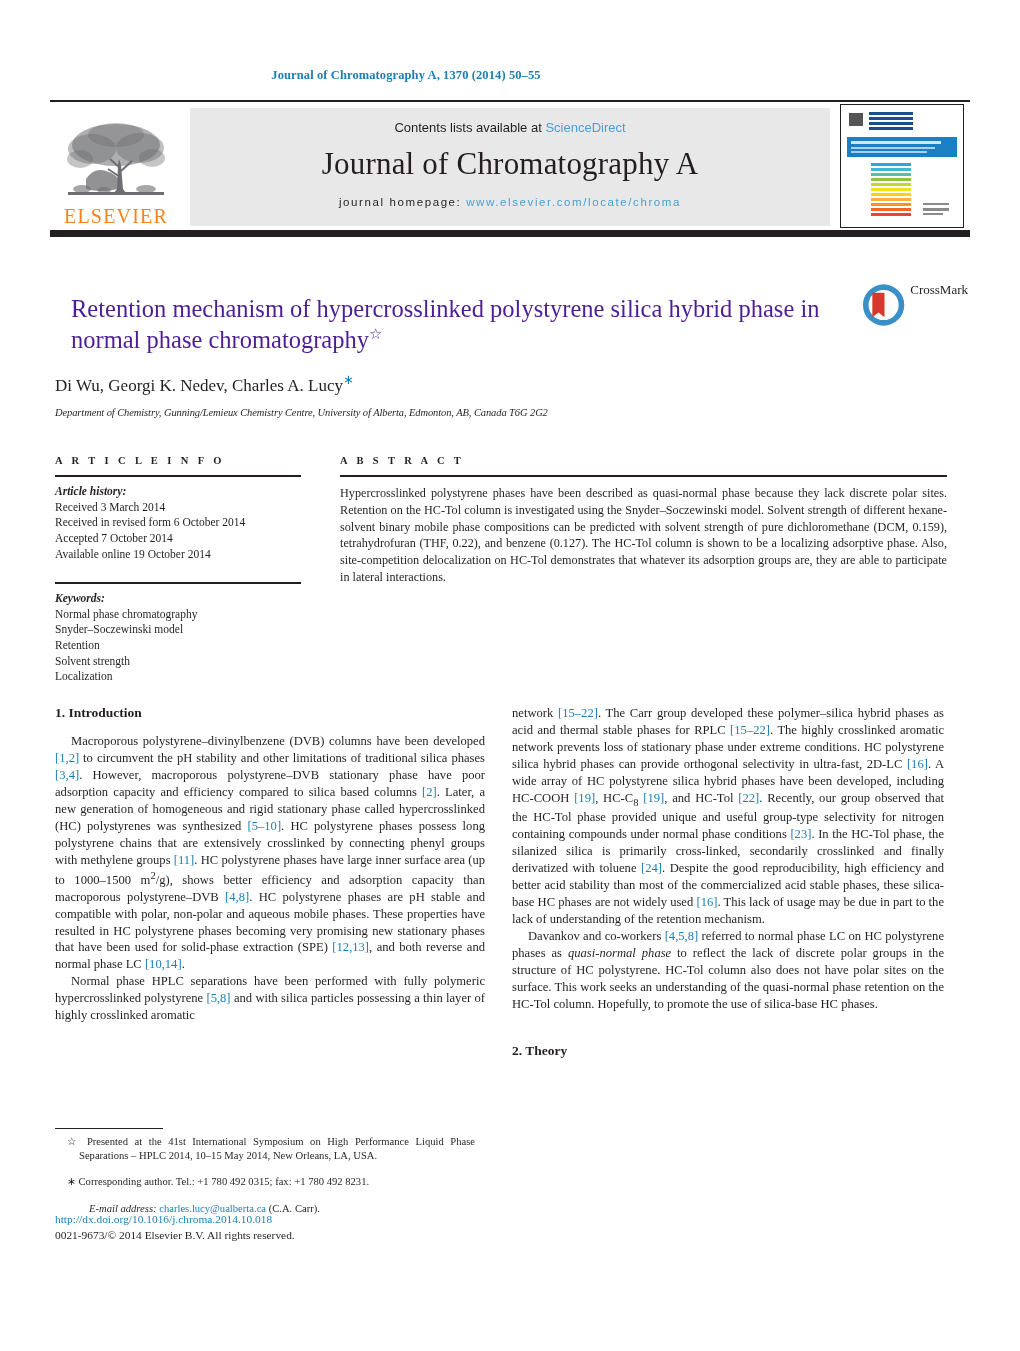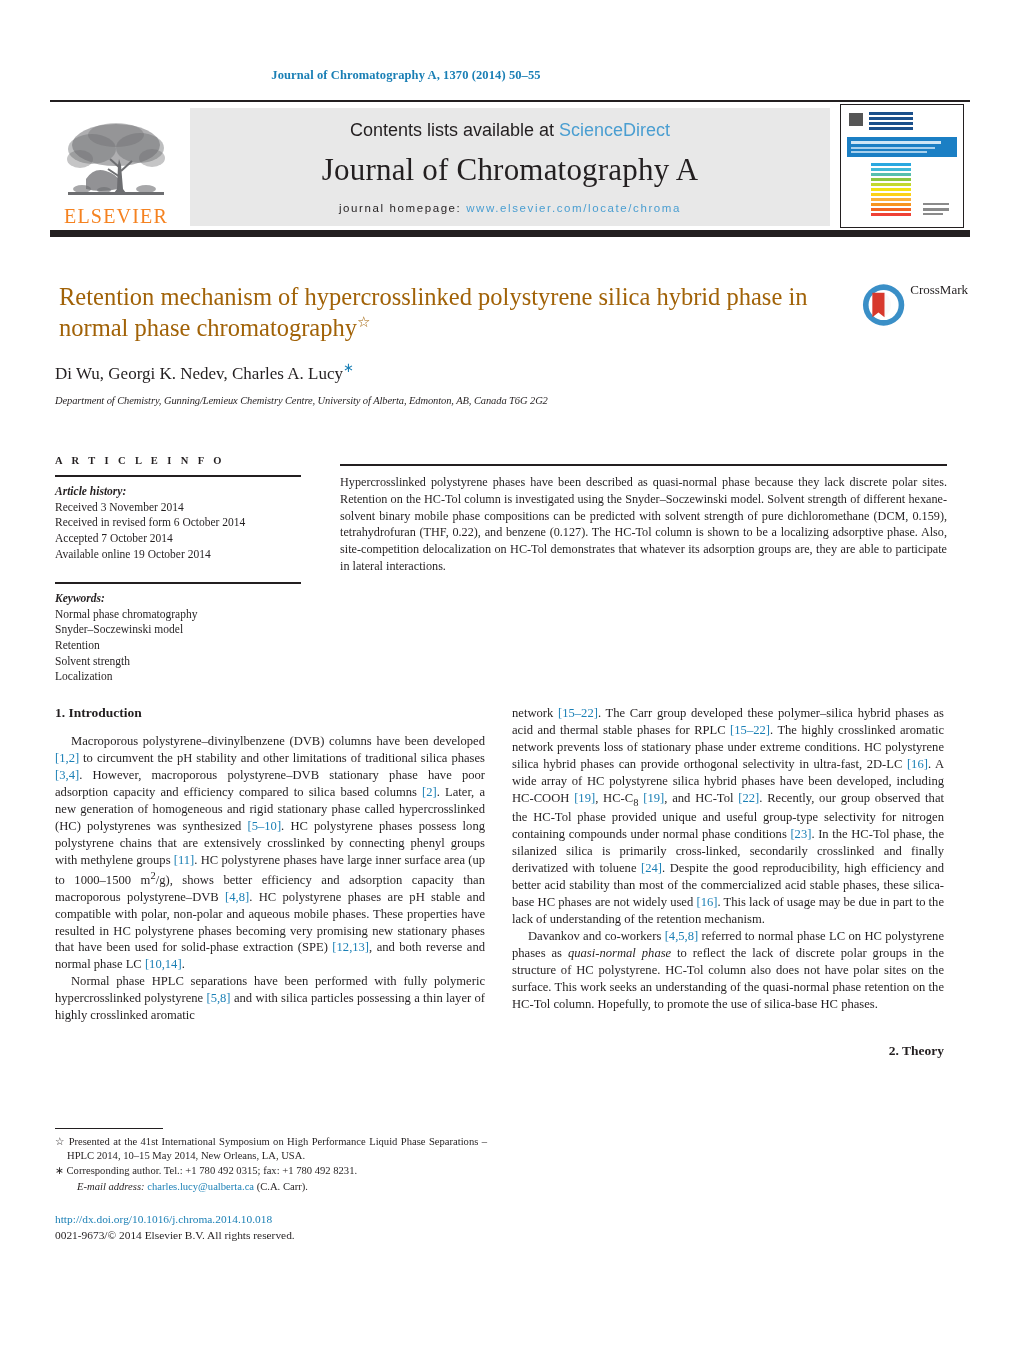--- a/index.html
+++ b/index.html
@@ -76,21 +76,21 @@
     position: absolute;
     left: 148px; top: 8px;
     width: 640px;
     height: 118px;
     background: #e8e8e8;
     text-align: center;
   }
   .contents-line {
     margin-top: 12px;
     font-family: "Liberation Sans", sans-serif;
-    font-size: 18px;
+    font-size: 13px;
     color: #231f20;
   }
   .sd-link {
     color: #4a9ed1;
     text-decoration: none;
   }
   .journal-title {
     margin-top: 11px;
     font-family: "Liberation Serif", serif;
     font-size: 31px;
@@ -128,23 +128,23 @@
   
   .title-block {
     position: absolute;
     left: 55px; top: 278px;
     width: 790px;
   }
   .article-title {
     font-family: "Liberation Serif", serif;
     font-size: 24.5px;
     line-height: 1.26;
-    color: #a16207;
+    color: #4c1d95;
     font-weight: normal;
-    margin: 4px;
+    margin: 16px;
   }
   .star-mark { font-size: 15px; vertical-align: super; }
   .authors {
     margin-top: 16px;
     font-family: "Liberation Serif", serif;
     font-size: 17px;
     color: #231f20;
   }
   .corr-star { color: #1a7fb5; font-size: 13px; vertical-align: super; }
   .affiliation {
@@ -241,21 +241,21 @@
     left: 512px; top: 705px;
     width: 432px;
   }
   .h2 {
     font-family: "Liberation Serif", serif;
     font-weight: bold;
     font-size: 13.5px;
     color: #231f20;
     margin: 0 0 12px 0;
   }
-  .h2.spaced { margin-top: 30px; text-align: right; }
+  .h2.spaced { margin-top: 30px; }
   p.body {
     font-family: "Liberation Serif", serif;
     font-size: 12.6px;
     line-height: 1.345;
     text-align: justify;
     color: #231f20;
     margin: 0;
     text-indent: 16px;
     hyphens: auto;
   }
@@ -274,21 +274,21 @@
   .footnotes {
     position: absolute;
     left: 55px; top: 1134px;
     width: 432px;
     font-family: "Liberation Serif", serif;
     font-size: 10.6px;
     line-height: 1.34;
     color: #231f20;
     text-align: justify;
   }
-  .fn-line { margin: 0; }
+  .fn-line { margin: 12px; }
   .fn-hang { padding-left: 12px; text-indent: -12px; margin-top: 1px; }
   .fn-mark { color: #231f20; }
   .fn-email-lab { font-style: italic; }
   .email-link { color: #1a7fb5; text-decoration: none; }
 
   .footer-doi {
     position: absolute;
     left: 55px; top: 1212px;
     width: 432px;
     font-family: "Liberation Serif", serif;
@@ -394,37 +394,38 @@
       <path d="M24 10 a16 16 0 0 1 0 26 z" fill="#e9e9e9" opacity="0.25"></path>
     </svg>
     <span class="crossmark-label">CrossMark</span>
   </div>
 
   <div class="info-col">
     <div class="sec-head">A R T I C L E   I N F O</div>
     <div class="hr-thin"></div>
     <div class="hist-block">
       <div class="lab">Article history:</div>
-      <div>Received 3 November 2014</div>
+      <div>Received 3 March 2014</div>
       <div>Received in revised form 6 October 2014</div>
       <div>Accepted 7 October 2014</div>
       <div>Available online 19 October 2014</div>
     </div>
     <div class="kw-rule"></div>
     <div class="kw-block">
       <div class="lab">Keywords:</div>
       <div>Normal phase chromatography</div>
       <div>Snyder–Soczewinski model</div>
       <div>Retention</div>
       <div>Solvent strength</div>
       <div>Localization</div>
     </div>
   </div>
 
   <div class="abs-col">
+    <div class="sec-head">A B S T R A C T</div>
     <div class="hr-thin"></div>
     <div class="abstract-text">Hypercrosslinked polystyrene phases have been described as quasi-normal phase because they lack discrete polar sites. Retention on the HC-Tol column is investigated using the Snyder–Soczewinski model. Solvent strength of different hexane-solvent binary mobile phase compositions can be predicted with solvent strength of pure dichloromethane (DCM, 0.159), tetrahydrofuran (THF, 0.22), and benzene (0.127). The HC-Tol column is shown to be a localizing adsorptive phase. Also, site-competition delocalization on HC-Tol demonstrates that whatever its adsorption groups are, they are able to participate in lateral interactions.</div>
   </div>
 
   <div class="body-left">
     <h2 class="h2">1. Introduction</h2>
     <p class="body"><span>Macroporous polystyrene–divinylbenzene (DVB) columns have been developed </span><span class="ref">[1,2]</span><span> to circumvent the pH stability and other limitations of traditional silica phases </span><span class="ref">[3,4]</span><span>. However, macroporous polystyrene–DVB stationary phase have poor adsorption capacity and efficiency compared to silica based columns </span><span class="ref">[2]</span><span>. Later, a new generation of homogeneous and rigid stationary phase called hypercrosslinked (HC) polystyrenes was synthesized </span><span class="ref">[5–10]</span><span>. HC polystyrene phases possess long polystyrene chains that are extensively crosslinked by connecting phenyl groups with methylene groups </span><span class="ref">[11]</span><span>. HC polystyrene phases have large inner surface area (up to 1000–1500 m</span><sup>2</sup><span>/g), shows better efficiency and adsorption capacity than macroporous polystyrene–DVB </span><span class="ref">[4,8]</span><span>. HC polystyrene phases are pH stable and compatible with polar, non-polar and aqueous mobile phases. These properties have resulted in HC polystyrene phases becoming very promising new stationary phases that have been used for solid-phase extraction (SPE) </span><span class="ref">[12,13]</span><span>, and both reverse and normal phase LC </span><span class="ref">[10,14]</span><span>.</span></p>
     <p class="body"><span>Normal phase HPLC separations have been performed with fully polymeric hypercrosslinked polystyrene </span><span class="ref">[5,8]</span><span> and with silica particles possessing a thin layer of highly crosslinked aromatic</span></p>
   </div>
 

